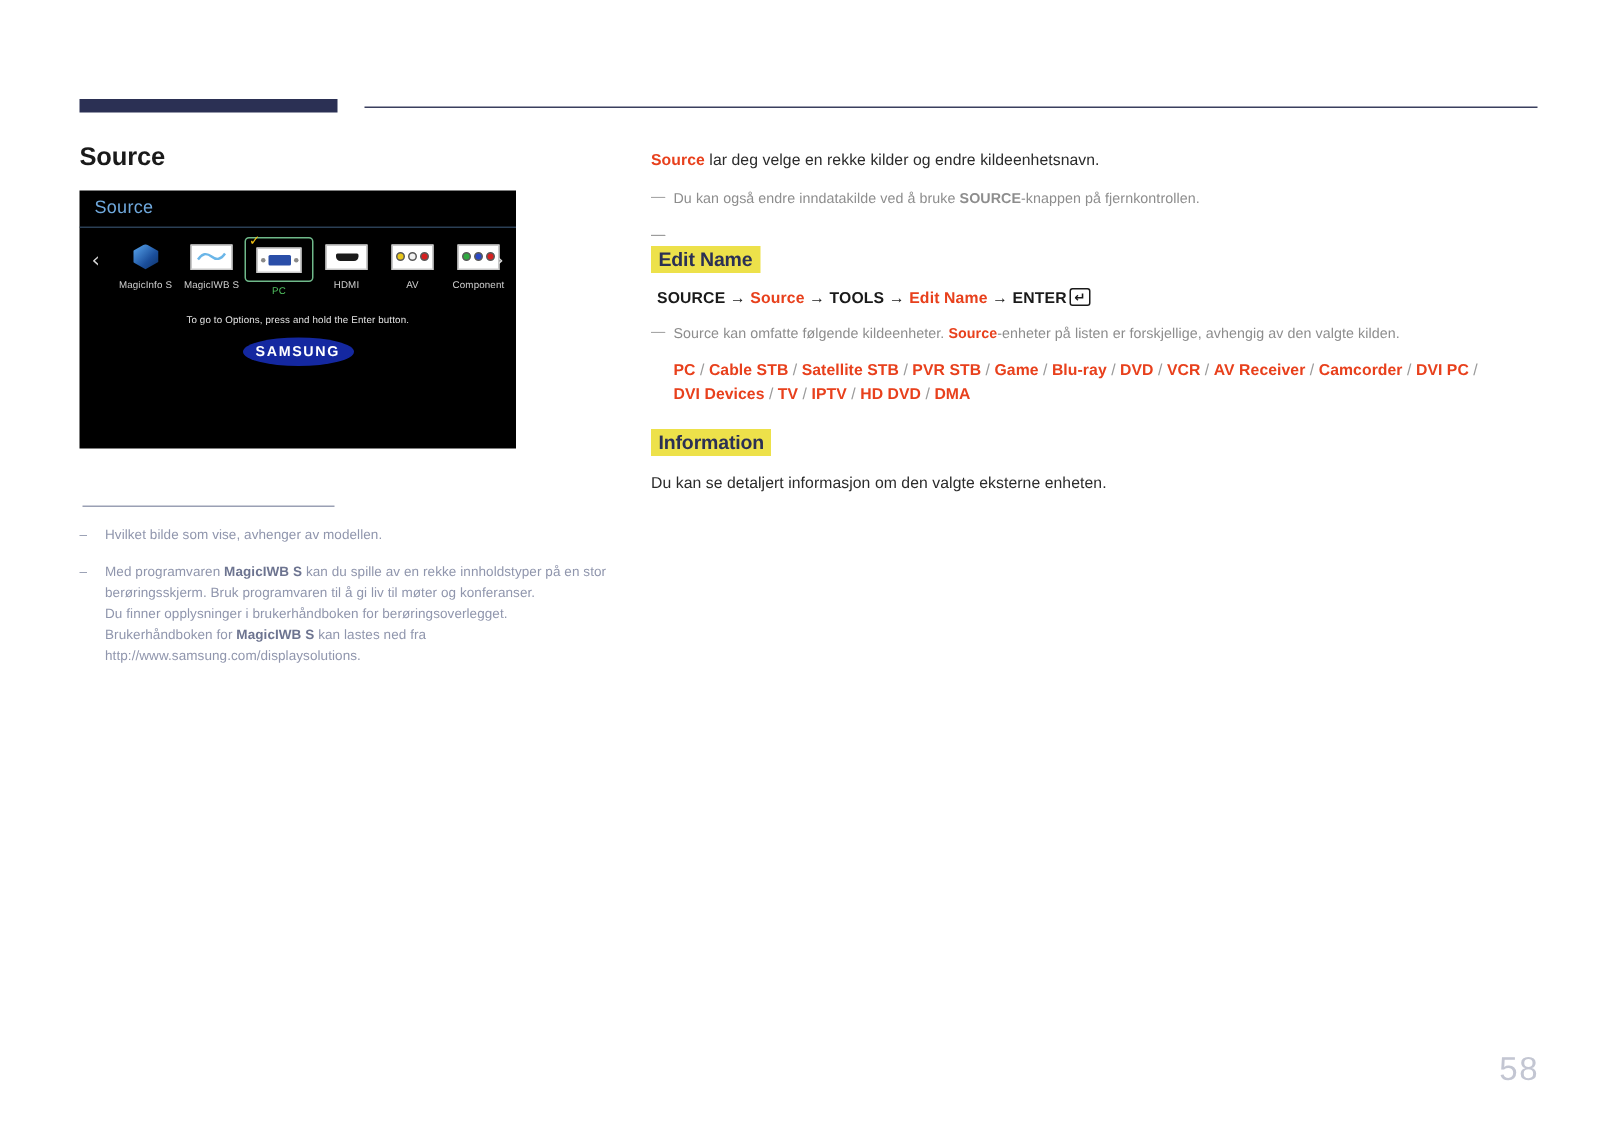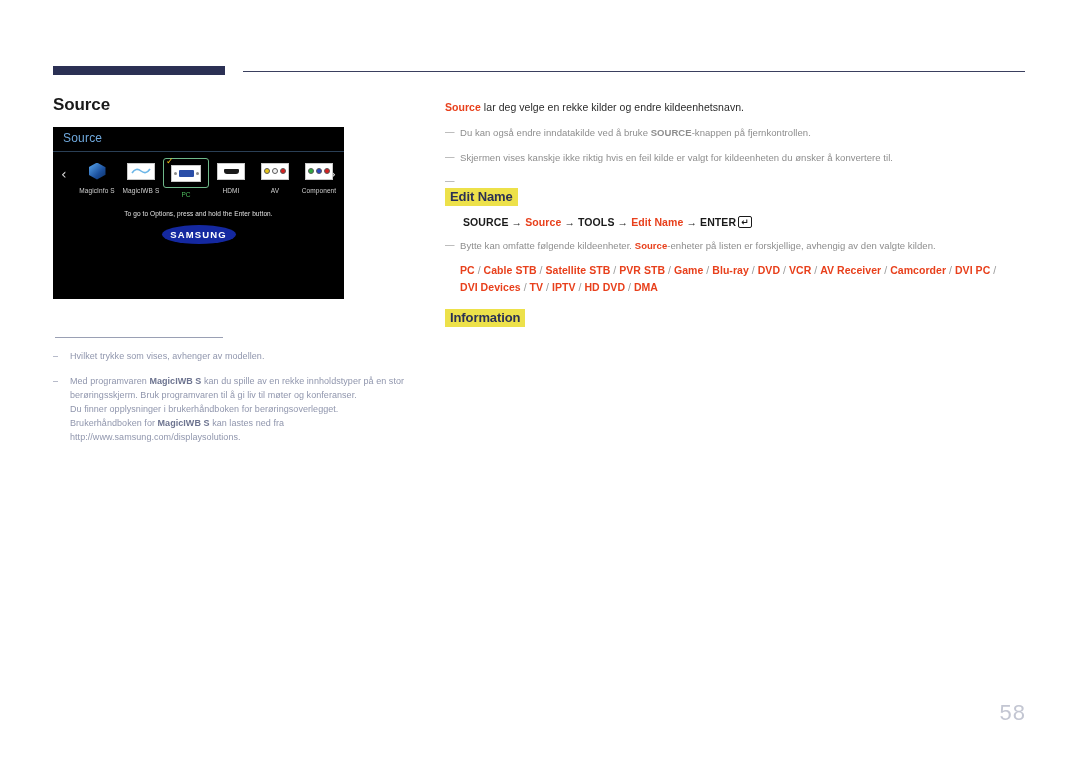--- a/index.html
+++ b/index.html
@@ -255,21 +255,21 @@
   .foot-item .dash {
     position: absolute;
     left: 0; top: 0;
     color: #9096ad;
   }
   .foot-item b { color: #6d7490; font-weight: bold; }
 
   
   .right-col {
     position: absolute;
-    left: 445px;
+    left: 434px;
     top: 99px;
     width: 570px;
   }
   .p-body {
     font-size: 10.5px;
     line-height: 1.65;
     color: #2b2b2b;
     margin: 0 0 9px 0;
     letter-spacing: 0.05px;
   }
@@ -299,21 +299,21 @@
     font-size: 13px;
     font-weight: bold;
     padding: 1px 5px 2px 5px;
     margin: 14px 0 10px 0;
     letter-spacing: -0.1px;
   }
   .path-line {
     font-size: 10.5px;
     font-weight: bold;
     color: #1a1a1a;
-    margin: 0 0 10px 18px;
+    margin: 0 0 10px 4px;
     letter-spacing: 0.1px;
   }
   .path-line .red { color: #e8401c; }
   .path-line .arrow { font-weight: normal; }
   .enter-key {
     display: inline-block;
     border: 1px solid #1a1a1a;
     border-radius: 2px;
     padding: 0 2px;
     font-size: 9px;
@@ -431,62 +431,62 @@
 
     <div class="tv-hint">To go to Options, press and hold the Enter button.</div>
     <div class="samsung-logo">SAMSUNG</div>
   </div>
 
   <div class="foot-rule"></div>
 
   <ul class="foot-list">
     <li class="foot-item">
       <span class="dash">–</span>
-      <span>Hvilket trykke som vises, avhenger av modellen.</span>
+      <span>Hvilket bilde som vise, avhenger av modellen.</span>
     </li>
     <li class="foot-item">
       <span class="dash">–</span>
       <span>Med programvaren <b>MagicIWB S</b> kan du spille av en rekke innholdstyper på en stor berøringsskjerm. Bruk programvaren til å gi liv til møter og konferanser.<br>Du finner opplysninger i brukerhåndboken for berøringsoverlegget.<br>Brukerhåndboken for <b>MagicIWB S</b> kan lastes ned fra http://www.samsung.com/displaysolutions.</span>
     </li>
   </ul>
 </div>
 
 <div class="right-col">
 
   <p class="p-body"><span class="red">Source</span><span> lar deg velge en rekke kilder og endre kildeenhetsnavn.</span></p>
 
 
   <p class="note">
     <span class="em-dash">—</span>
     <span><span>Du kan også endre inndatakilde ved å bruke </span><span style="font-weight: bold;">SOURCE</span><span>-knappen på fjernkontrollen.</span></span>
   </p>
 
   <p class="note">
     <span class="em-dash">—</span>
-    <span><span>Skjermen vises kanskje ikke riktig hvis en feil kilde er valgt for kildeenheten du ønsker å konvertere til.</span></span>
   </p>
 
   <p class="note">
     <span class="em-dash">—</span>
   </p>
 
   
   <div class="sub-head">Edit Name</div>
 
   <div class="path-line">
     <span><span style="font-weight: bold;">SOURCE</span><span class="arrow"> → </span><span class="red">Source</span><span class="arrow"> → </span><span style="font-weight: bold;">TOOLS</span><span class="arrow"> → </span><span class="red">Edit Name</span><span class="arrow"> → </span><span style="font-weight: bold;">ENTER</span></span><span class="enter-key">↵</span>
   </div>
 
 
   <p class="note">
     <span class="em-dash">—</span>
-    <span><span>Bytte kan omfatte følgende kildeenheter. </span><span class="red">Source</span><span>-enheter på listen er forskjellige, avhengig av den valgte kilden.</span></span>
+    <span><span>Source kan omfatte følgende kildeenheter. </span><span class="red">Source</span><span>-enheter på listen er forskjellige, avhengig av den valgte kilden.</span></span>
   </p>
 
   <div class="device-list">PC<span class="sep"> / </span>Cable STB<span class="sep"> / </span>Satellite STB<span class="sep"> / </span>PVR STB<span class="sep"> / </span>Game<span class="sep"> / </span>Blu-ray<span class="sep"> / </span>DVD<span class="sep"> / </span>VCR<span class="sep"> / </span>AV Receiver<span class="sep"> / </span>Camcorder<span class="sep"> / </span>DVI PC<span class="sep"> / </span>DVI Devices<span class="sep"> / </span>TV<span class="sep"> / </span>IPTV<span class="sep"> / </span>HD DVD<span class="sep"> / </span>DMA</div>
 
   
   <div class="sub-head">Information</div>
 
 
+  <p class="p-body">Du kan se detaljert informasjon om den valgte eksterne enheten.</p>
 </div>
 
 <div class="page-num">58</div>
 
 </body></html>

